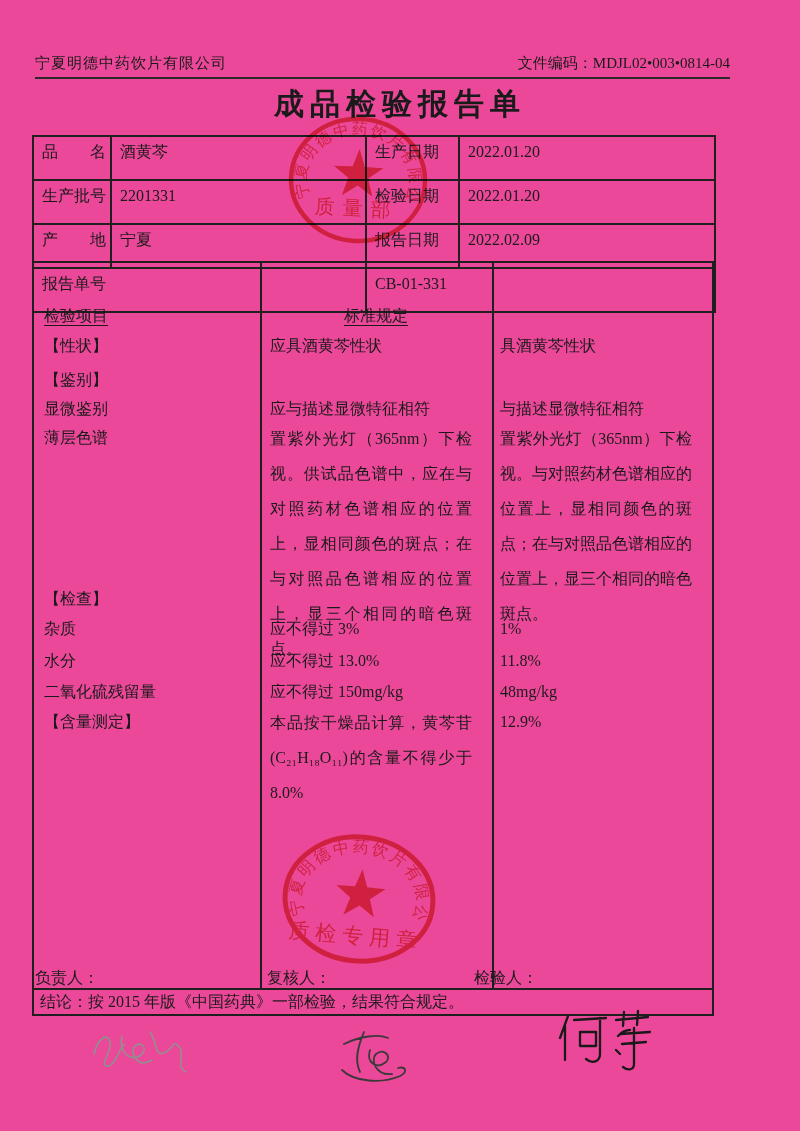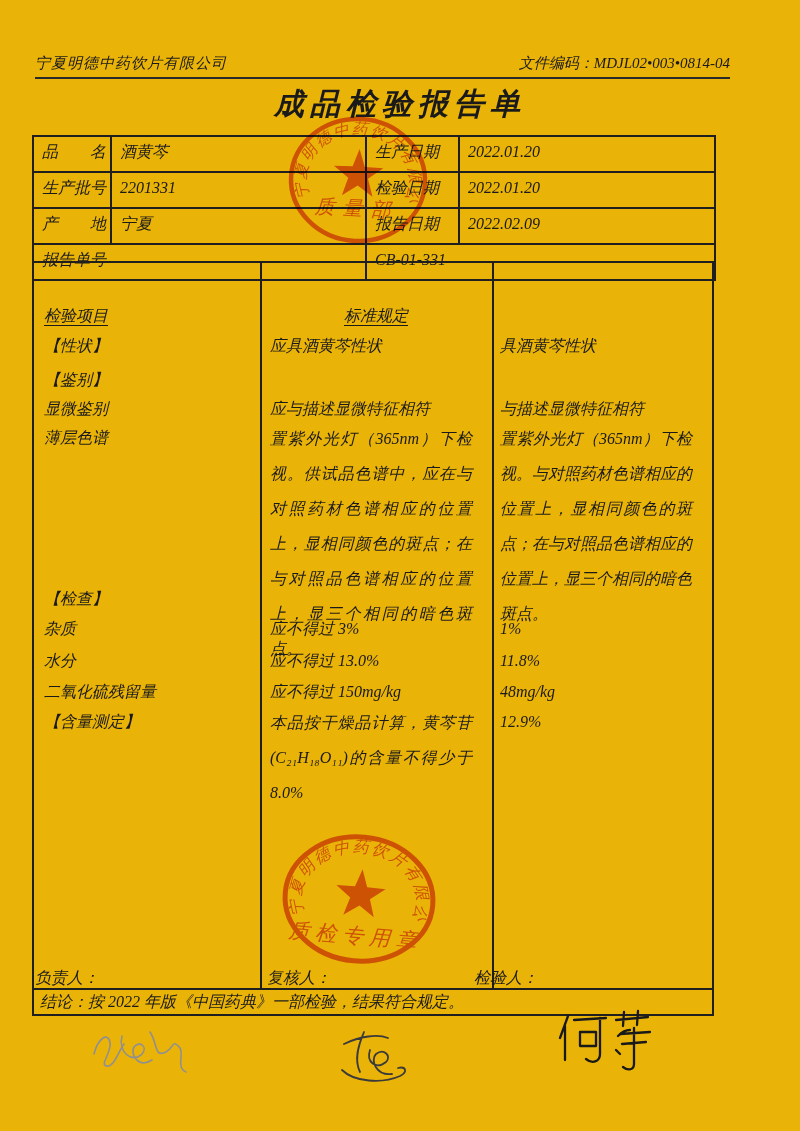--- a/index.html
+++ b/index.html
@@ -1,27 +1,27 @@
 <!DOCTYPE html>
 <html><head>
 <meta charset="utf-8">
 <style>
   html,body{margin:0;padding:0;background:#ffffff;}
-  .page{position:relative;width:800px;height:1131px;background:#eab308;overflow:hidden;
-        font-family:"Liberation Serif","DejaVu Serif",serif;color:#1a1a1a;font-style:italic;}
+  .page{position:relative;width:800px;height:1131px;background:#ec4899;overflow:hidden;
+        font-family:"Liberation Serif","DejaVu Serif",serif;color:#1a1a1a;}
   
   .hdr-company{position:absolute;left:35px;top:54px;font-size:15px;letter-spacing:1px;}
   .hdr-code{position:absolute;left:380px;top:54px;width:350px;text-align:right;font-size:15px;}
   .hdr-rule{position:absolute;left:35px;top:77px;width:695px;height:2px;background:#2a2a2a;}
   .doc-title{position:absolute;left:0;top:84px;width:800px;text-align:center;
              font-size:30px;font-weight:bold;letter-spacing:6px;}
   
   table.info{position:absolute;left:32px;top:135px;width:682px;border-collapse:collapse;
              table-layout:fixed;font-size:16px;}
-  table.info td{border:2px solid #1f1f1f;height:30px;padding:0 0 4px 8px;vertical-align:middle;}
+  table.info td{border:2px solid #1f1f1f;height:30px;padding:0 0 12px 8px;vertical-align:middle;}
   
   .detail{position:absolute;left:32px;top:261px;width:682px;height:729px;
           border:2px solid #1f1f1f;box-sizing:border-box;}
   .vline{position:absolute;top:0;bottom:0;width:2px;background:#1f1f1f;}
   .vline.v1{left:226px;}
   .vline.v2{left:458px;}
   .drow{position:absolute;left:0;width:678px;display:grid;grid-template-columns:226px 232px 220px;
         font-size:16px;line-height:20px;}
   .dcell{padding:0 10px 0 10px;}
   .dcell.res{padding-left:8px;}
@@ -135,21 +135,21 @@
       <div class="dcell">应不得过 150mg/kg</div>
       <div class="dcell res">48mg/kg</div>
     </div>
     <div class="drow" style="top:449px">
       <div class="dcell">【含量测定】</div>
       <div class="dcell long">本品按干燥品计算，黄芩苷(C₂₁H₁₈O₁₁)的含量不得少于 8.0%</div>
       <div class="dcell res">12.9%</div>
     </div>
   </div>
 
-  <div class="conclusion">结论：按 2022 年版《中国药典》一部检验，结果符合规定。</div>
+  <div class="conclusion">结论：按 2015 年版《中国药典》一部检验，结果符合规定。</div>
 
   <div class="signlabel sl1">负责人：</div>
   <div class="signlabel sl2">复核人：</div>
   <div class="signlabel sl3">检验人：</div>
 
   <svg class="sig" style="left:88px;top:1014px" width="104" height="66" viewBox="0 0 104 66">
     <path d="M6,40 C10,24 20,18 22,28 C24,38 12,50 18,52 C26,54 30,38 36,30 M34,22 C30,38 44,50 54,40 C60,33 52,26 46,33 C42,40 50,55 64,46 M62,18 C70,30 66,44 78,38 C86,34 84,24 92,34 C96,40 88,54 98,58" stroke="#909090" stroke-width="1.6"></path>
   </svg>
   <svg class="sig" style="left:336px;top:1026px" width="92" height="60" viewBox="0 0 92 60">
     <path d="M28,6 C22,20 18,34 24,46 M8,18 C24,10 42,8 52,12 M34,24 C30,36 40,44 50,36 C56,30 48,22 40,28 C34,34 40,50 56,48 M6,44 C18,56 46,58 64,50 C72,46 70,40 62,42" stroke="#3a3a3a" stroke-width="1.8"></path>

